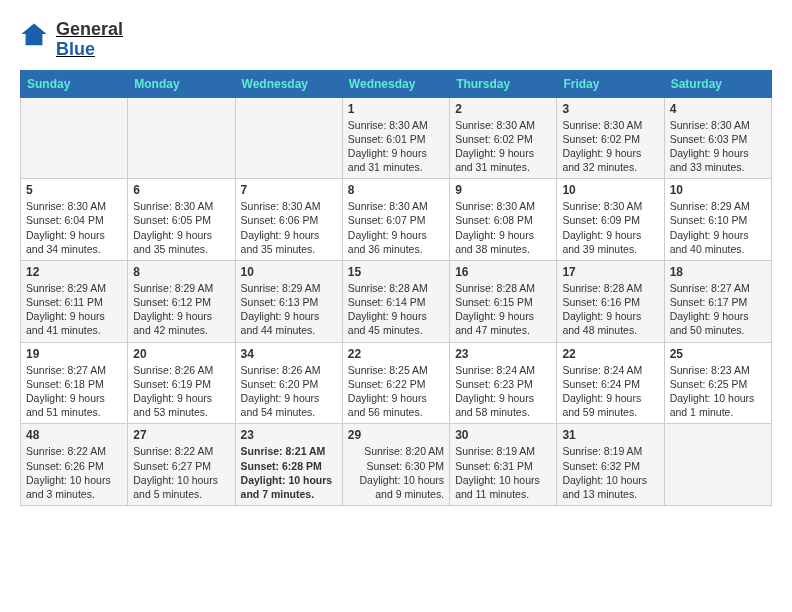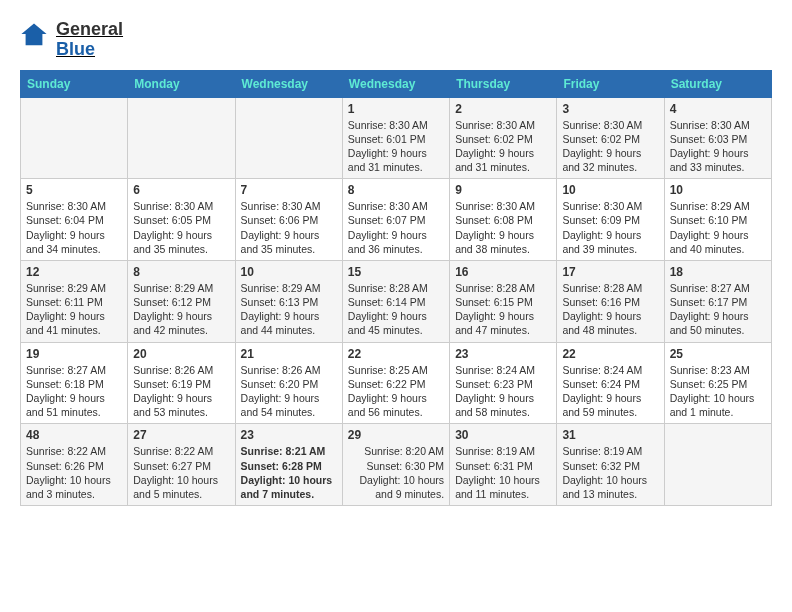--- a/index.html
+++ b/index.html
@@ -244,21 +244,21 @@
 Sunset: 6:18 PM
 Daylight: 9 hours and 51 minutes.</div>
         </td>
         <td>
           <span class="day-number">20</span>
           <div class="day-info" style="white-space: pre-line;">Sunrise: 8:26 AM
 Sunset: 6:19 PM
 Daylight: 9 hours and 53 minutes.</div>
         </td>
         <td>
-          <span class="day-number">21</span>
+          <span class="day-number">34</span>
           <div class="day-info" style="white-space: pre-line;">Sunrise: 8:26 AM
 Sunset: 6:20 PM
 Daylight: 9 hours and 54 minutes.</div>
         </td>
         <td>
           <span class="day-number">22</span>
           <div class="day-info" style="white-space: pre-line;">Sunrise: 8:25 AM
 Sunset: 6:22 PM
 Daylight: 9 hours and 56 minutes.</div>
         </td>

